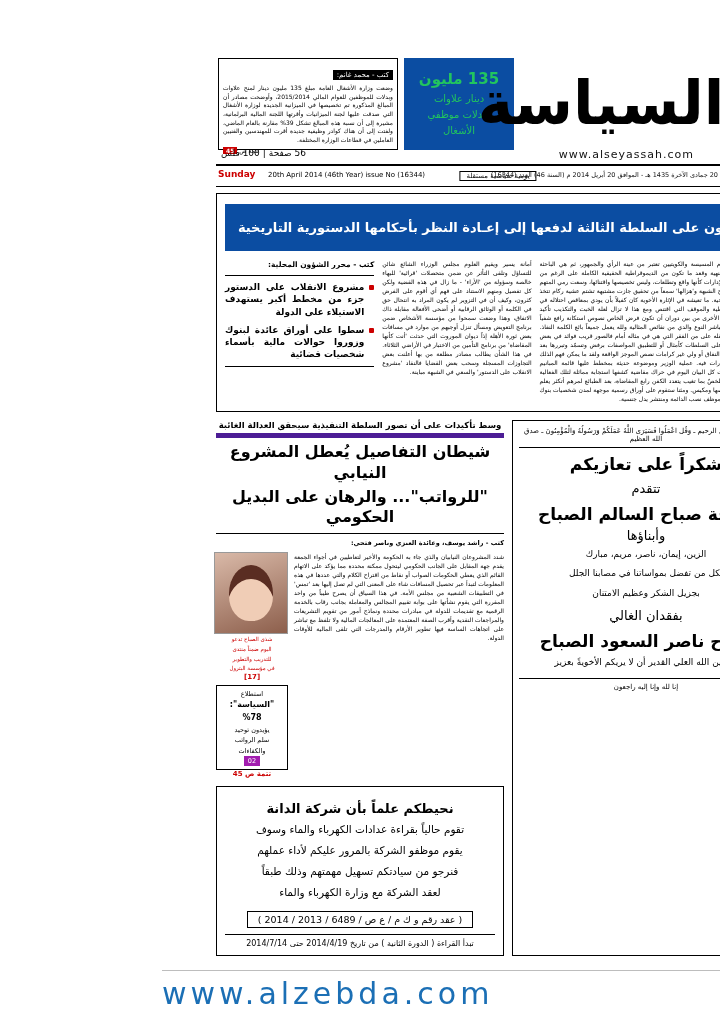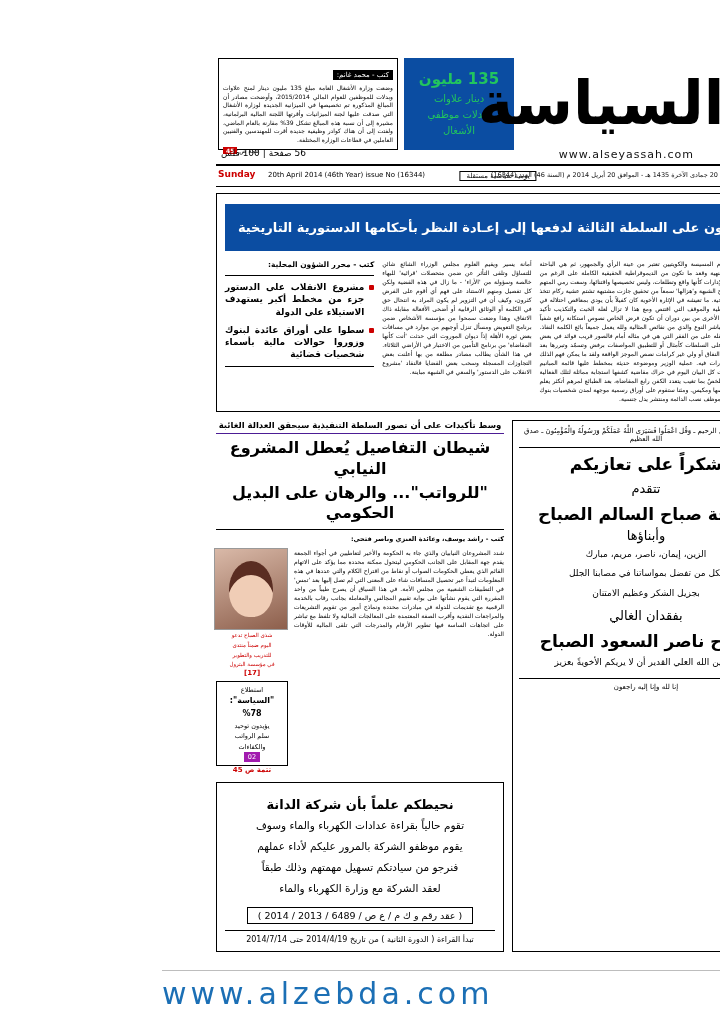--- a/index.html
+++ b/index.html
@@ -57,21 +57,21 @@
   .left-ad{width:268px;border:1px solid #000;box-sizing:border-box;padding:6px;text-align:center;}
   .ad-basmala{font-size:7px;border-bottom:1px solid #000;padding-bottom:4px;margin-bottom:6px;}
   .ad-title{font-size:17px;font-weight:bold;margin:6px 0;}
   .ad-line{font-size:13px;margin:7px 0;}
   .ad-name{font-size:17px;font-weight:bold;margin:8px 0 2px;}
   .ad-sub{font-size:13px;margin:4px 0;}
   .ad-small{font-size:9px;line-height:1.7;margin:4px 0;}
   .ad-foot{font-size:7px;border-top:1px solid #000;margin-top:8px;padding-top:4px;}
 
   .right-col{flex:1;}
-  .kicker-line{font-size:8.5px;font-weight:bold;text-align:center;border-bottom:1px solid #4c1d95;padding-bottom:3px;margin-bottom:4px;}
+  .kicker-line{font-size:8.5px;font-weight:bold;text-align:center;border-bottom:5px solid #4c1d95;padding-bottom:3px;margin-bottom:4px;}
   .h2{font-size:16px;font-weight:bold;text-align:center;line-height:1.3;margin:2px 0 3px;}
   .story{display:flex;gap:6px;margin-top:5px;}
   .story .text{flex:1;font-size:6px;line-height:1.5;text-align:justify;}
   .story .photo{width:72px;}
   .photo .frame{width:72px;height:80px;background:linear-gradient(160deg,#d9b9a8,#8d5f4c);position:relative;overflow:hidden;border:1px solid #999;}
   .photo .frame:after{content:"";position:absolute;left:14px;top:12px;width:44px;height:56px;border-radius:50% 50% 45% 45%;background:#f0cdb6;box-shadow:0 16px 0 -2px #5a2d22 inset;}
   .photo .cap{font-size:5.5px;color:#c00;text-align:center;line-height:1.4;margin-top:2px;}
   .photo .num{font-size:7px;color:#c00;text-align:center;font-weight:bold;}
   .poll{border:1px solid #000;margin-top:4px;padding:3px;font-size:6.5px;text-align:center;line-height:1.6;}
   .poll .pct{font-weight:bold;font-size:8px;}

